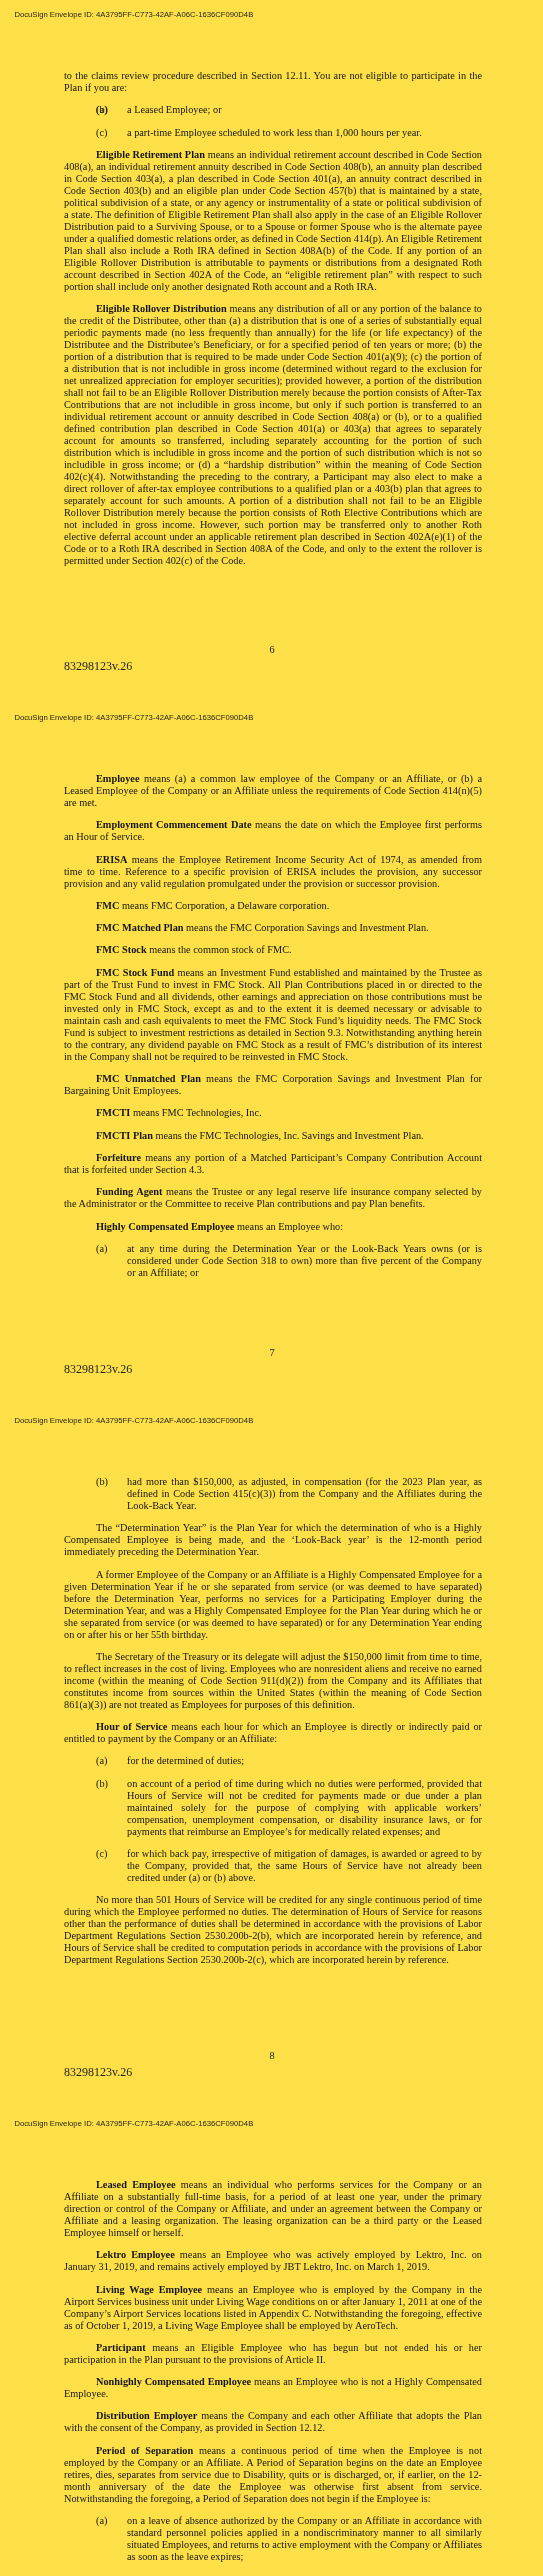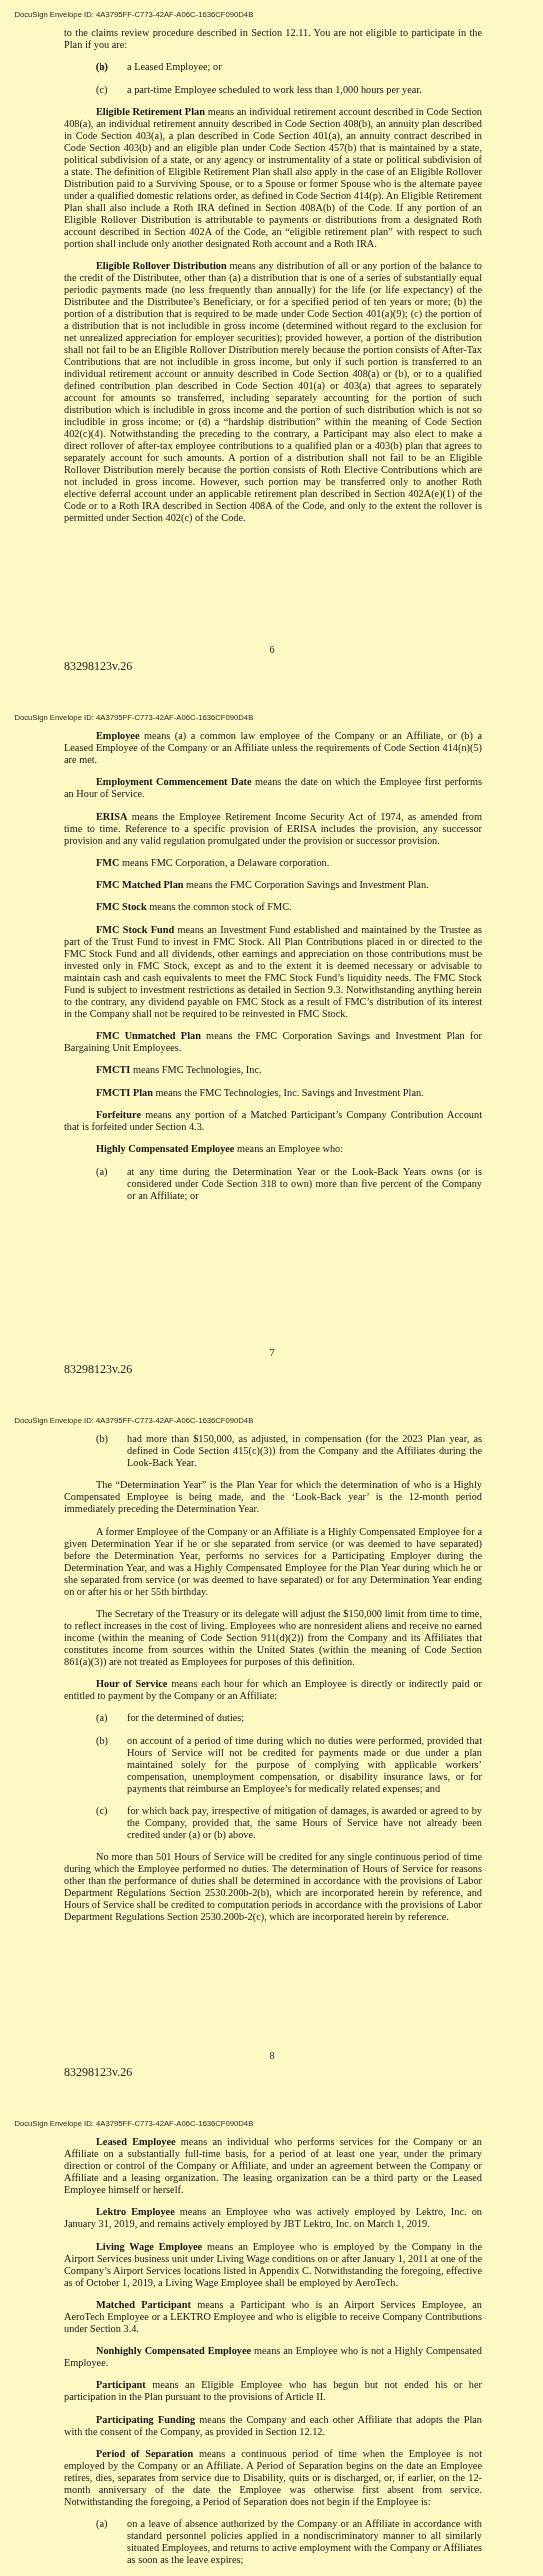--- a/index.html
+++ b/index.html
@@ -7,37 +7,37 @@
     width:544px;
     background:#ffffff;
     color:#151515;
     font-family:"Liberation Serif","DejaVu Serif",serif;
   }
   .page{
     position:relative;
     width:544px;
     height:703px;
     overflow:hidden;
-    background:#fef9c3;
+    background:#fde047;
   }
   .ds-header{
     position:absolute;
     top:9.8px;
     left:14.4px;
     font-family:"Liberation Sans","DejaVu Sans",sans-serif;
     font-size:7.7px;
     color:#1e1e1e;
     white-space:nowrap;
   }
   .body{
     position:absolute;
     top:0;
     left:64px;
     width:418px;
-    padding-top:27px;
+    padding-top:70px;
     font-size:10.3px;
     line-height:12px;
     text-align:justify;
   }
   p.blk{
     margin:0 0 10.3px 0;
     text-indent:32px;
   }
   p.cont{ text-indent:0; }
   .li{
@@ -103,20 +103,21 @@
       <p class="blk"><b class="lead">Employment Commencement Date</b><span> means the date on which the Employee first performs an Hour of Service.</span></p>
       <p class="blk"><b class="lead">ERISA</b><span> means the Employee Retirement Income Security Act of 1974, as amended from time to time.  Reference to a specific provision of ERISA includes the provision, any successor provision and any valid regulation promulgated under the provision or successor provision.</span></p>
       <p class="blk"><b class="lead">FMC</b><span> means FMC Corporation, a Delaware corporation.</span></p>
       <p class="blk"><b class="lead">FMC Matched Plan</b><span> means the FMC Corporation Savings and Investment Plan.</span></p>
       <p class="blk"><b class="lead">FMC Stock</b><span> means the common stock of FMC.</span></p>
       <p class="blk"><b class="lead">FMC Stock Fund</b><span> means an Investment Fund established and maintained by the Trustee as part of the Trust Fund to invest in FMC Stock.  All Plan Contributions placed in or directed to the FMC Stock Fund and all dividends, other earnings and appreciation on those contributions must be invested only in FMC Stock, except as and to the extent it is deemed necessary or advisable to maintain cash and cash equivalents to meet the FMC Stock Fund’s liquidity needs.  The FMC Stock Fund is subject to investment restrictions as detailed in Section 9.3.  Notwithstanding anything herein to the contrary, any dividend payable on FMC Stock as a result of FMC’s distribution of its interest in the Company shall not be required to be reinvested in FMC Stock.</span></p>
       <p class="blk"><b class="lead">FMC Unmatched Plan</b><span> means the FMC Corporation Savings and Investment Plan for Bargaining Unit Employees.</span></p>
       <p class="blk"><b class="lead">FMCTI</b><span> means FMC Technologies, Inc.</span></p>
       <p class="blk"><b class="lead">FMCTI Plan</b><span> means the FMC Technologies, Inc. Savings and Investment Plan.</span></p>
       <p class="blk"><b class="lead">Forfeiture</b><span> means any portion of a Matched Participant’s Company Contribution Account that is forfeited under Section 4.3.</span></p>
+      <p class="blk"><b class="lead">Funding Agent</b><span> means the Trustee or any legal reserve life insurance company selected by the Administrator or the Committee to receive Plan contributions and pay Plan benefits.</span></p>
       <p class="blk"><b class="lead">Highly Compensated Employee</b><span> means an Employee who:</span></p>
       <div class="li">
         <span class="lab">(a)</span>
         <span>at any time during the Determination Year or the Look-Back Years owns (or is considered under Code Section 318 to own) more than five percent of the Company or an Affiliate; or</span>
       </div>
     </div>
     <div class="pnum">7</div>
     <div class="vcode">83298123v.26</div>
   </section>
 
@@ -148,24 +149,23 @@
     <div class="pnum">8</div>
     <div class="vcode">83298123v.26</div>
   </section>
 
   <section class="page">
     <div class="ds-header">DocuSign Envelope ID: 4A3795FF-C773-42AF-A06C-1636CF090D4B</div>
     <div class="body">
       <p class="blk"><b class="lead">Leased Employee</b><span> means an individual who performs services for the Company or an Affiliate on a substantially full-time basis, for a period of at least one year, under the primary direction or control of the Company or Affiliate, and under an agreement between the Company or Affiliate and a leasing organization.  The leasing organization can be a third party or the Leased Employee himself or herself.</span></p>
       <p class="blk"><b class="lead">Lektro Employee</b><span> means an Employee who was actively employed by Lektro, Inc. on January 31, 2019, and remains actively employed by JBT Lektro, Inc. on March 1, 2019.</span></p>
       <p class="blk"><b class="lead">Living Wage Employee</b><span> means an Employee who is employed by the Company in the Airport Services business unit under Living Wage conditions on or after January 1, 2011 at one of the Company’s Airport Services locations listed in Appendix C.  Notwithstanding the foregoing, effective as of October 1, 2019, a Living Wage Employee shall be employed by AeroTech.</span></p>
-      <p class="blk"><b class="lead">Matched Participant</b><span> means a Participant who is an Airport Services Employee, an AeroTech Employee or a LEKTRO Employee and who is eligible to receive Company Contributions under Section 3.4.</span></p>
+      <p class="blk"><b class="lead">Participant</b><span> means an Eligible Employee who has begun but not ended his or her participation in the Plan pursuant to the provisions of Article II.</span></p>
       <p class="blk"><b class="lead">Nonhighly Compensated Employee</b><span> means an Employee who is not a Highly Compensated Employee.</span></p>
-      <p class="blk"><b class="lead">Participant</b><span> means an Eligible Employee who has begun but not ended his or her participation in the Plan pursuant to the provisions of Article II.</span></p>
-      <p class="blk"><b class="lead">Participating Funding</b><span> means the Company and each other Affiliate that adopts the Plan with the consent of the Company, as provided in Section 12.12.</span></p>
+      <p class="blk"><b class="lead">Distribution Employer</b><span> means the Company and each other Affiliate that adopts the Plan with the consent of the Company, as provided in Section 12.12.</span></p>
       <p class="blk"><b class="lead">Period of Separation</b><span> means a continuous period of time when the Employee is not employed by the Company or an Affiliate.  A Period of Separation begins on the date an Employee retires, dies, separates from service due to Disability, quits or is discharged, or, if earlier, on the 12-month anniversary of the date the Employee was otherwise first absent from service.  Notwithstanding the foregoing, a Period of Separation does not begin if the Employee is:</span></p>
       <div class="li">
         <span class="lab">(a)</span>
         <span>on a leave of absence authorized by the Company or an Affiliate in accordance with standard personnel policies applied in a nondiscriminatory manner to all similarly situated Employees, and returns to active employment with the Company or Affiliates as soon as the leave expires;</span>
       </div>
 
     </div>
 
   </section>
 

